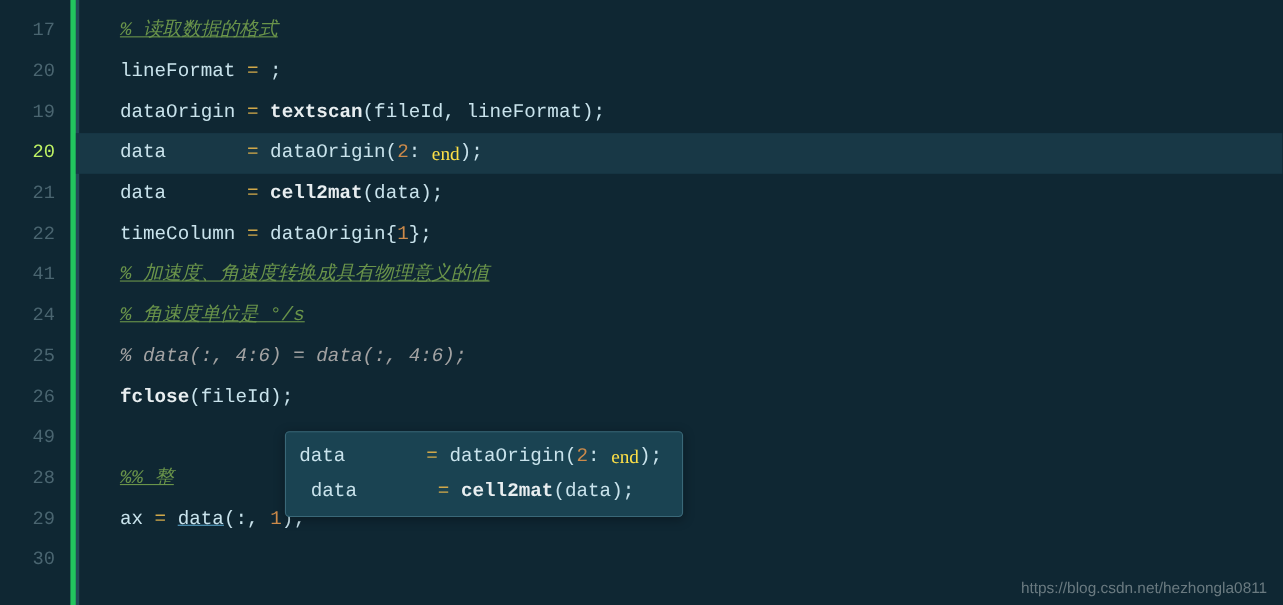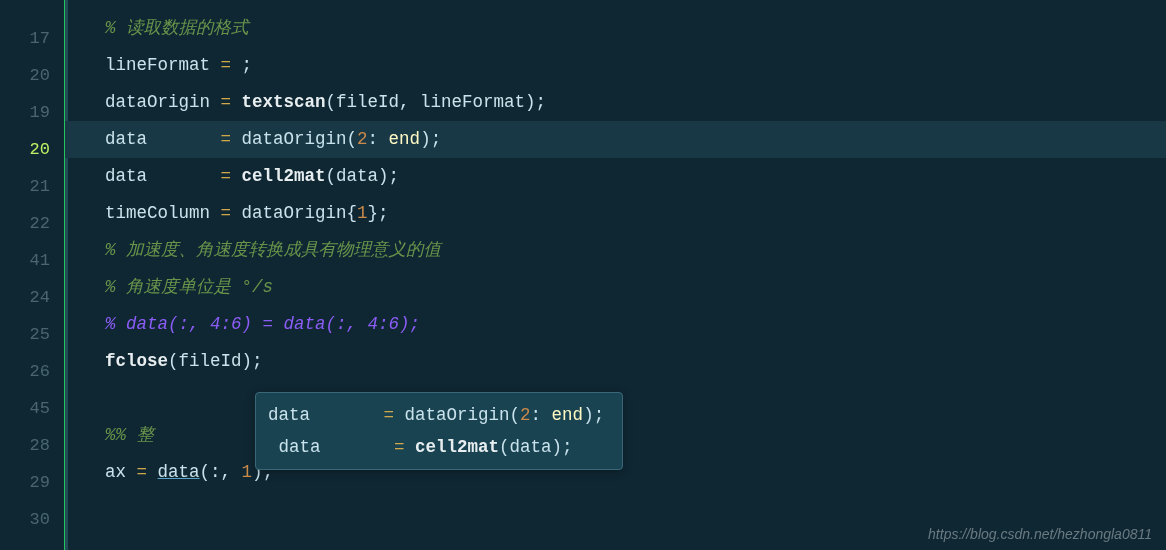--- a/index.html
+++ b/index.html
@@ -15,24 +15,24 @@
     position: relative;
   }
   .editor {
     display: flex;
     height: 100%;
   }
   .gutter {
     background: #0f2733;
     color: #4a6570;
     text-align: center;
-    padding: 20px 14px 0 0;
+    padding: 10px 14px 0 0;
     width: 50px;
     user-select: none;
-    border-right: 1px solid #22c55e;
+    border-right: 5px solid #22c55e;
   }
   .gutter .ln {
     height: 37px;
     display: flex;
     align-items: center;
     justify-content: flex-end;
     font-size: 17px;
   }
   .gutter .ln.current {
     color: #bef264;
@@ -59,28 +59,28 @@
     background: #234a57;
   }
   .line {
     height: 37px;
     display: flex;
     align-items: center;
     padding-left: 40px;
     position: relative;
     white-space: pre;
   }
-  .tok-comment { color: #8b5cf6; font-style: italic; }
-  .tok-comment-cn { color: #6a944a; font-style: italic; }
+  .tok-comment { color: #a3a3a3; font-style: italic; }
+  .tok-comment-cn { color: #6a944a; font-style: italic; text-decoration: underline; }
   .tok-default { color: #c9e3ec; }
   .tok-operator { color: #d0a84a; }
   .tok-string { color: #cc8a4a; }
   .tok-fn-b { color: #e8eef0; font-weight: bold; }
   .tok-num { color: #cc8a4a; }
-  .tok-end { color: #fef9c3; }
+  .tok-end { color: #fde047; font-family: Liberation Serif, serif; }
   .tok-punct { color: #c9e3ec; }
   .tok-underline { text-decoration: underline; text-decoration-color: #5aa3c7; color: #c9e3ec; }
   
   .tooltip {
     position: absolute;
     top: calc(10px + 37px * 10 + 12px);
     left: 190px;
     background: #1a4352;
     border: 1px solid #3a6878;
     border-radius: 4px;
@@ -95,39 +95,38 @@
     align-items: center;
     white-space: pre;
   }
   .watermark {
     position: absolute;
     right: 14px;
     bottom: 8px;
     color: #6a7a80;
     font-size: 14px;
     font-family: -apple-system, sans-serif;
-    font-style: italic;
   }
 </style>
 </head>
 <body>
 
 <div class="editor">
   <div class="gutter">
     <div class="ln">17</div>
     <div class="ln">20</div>
     <div class="ln">19</div>
     <div class="ln current">20</div>
     <div class="ln">21</div>
     <div class="ln">22</div>
     <div class="ln">41</div>
     <div class="ln">24</div>
     <div class="ln">25</div>
     <div class="ln">26</div>
-    <div class="ln">45</div>
+    <div class="ln">49</div>
     <div class="ln">28</div>
     <div class="ln">29</div>
     <div class="ln">30</div>
   </div>
   <div class="code">
     <div class="vstrip"></div>
     <div class="line-bg"></div>
 
     <div class="line">
       <span class="tok-comment-cn">% 读取数据的格式</span>

